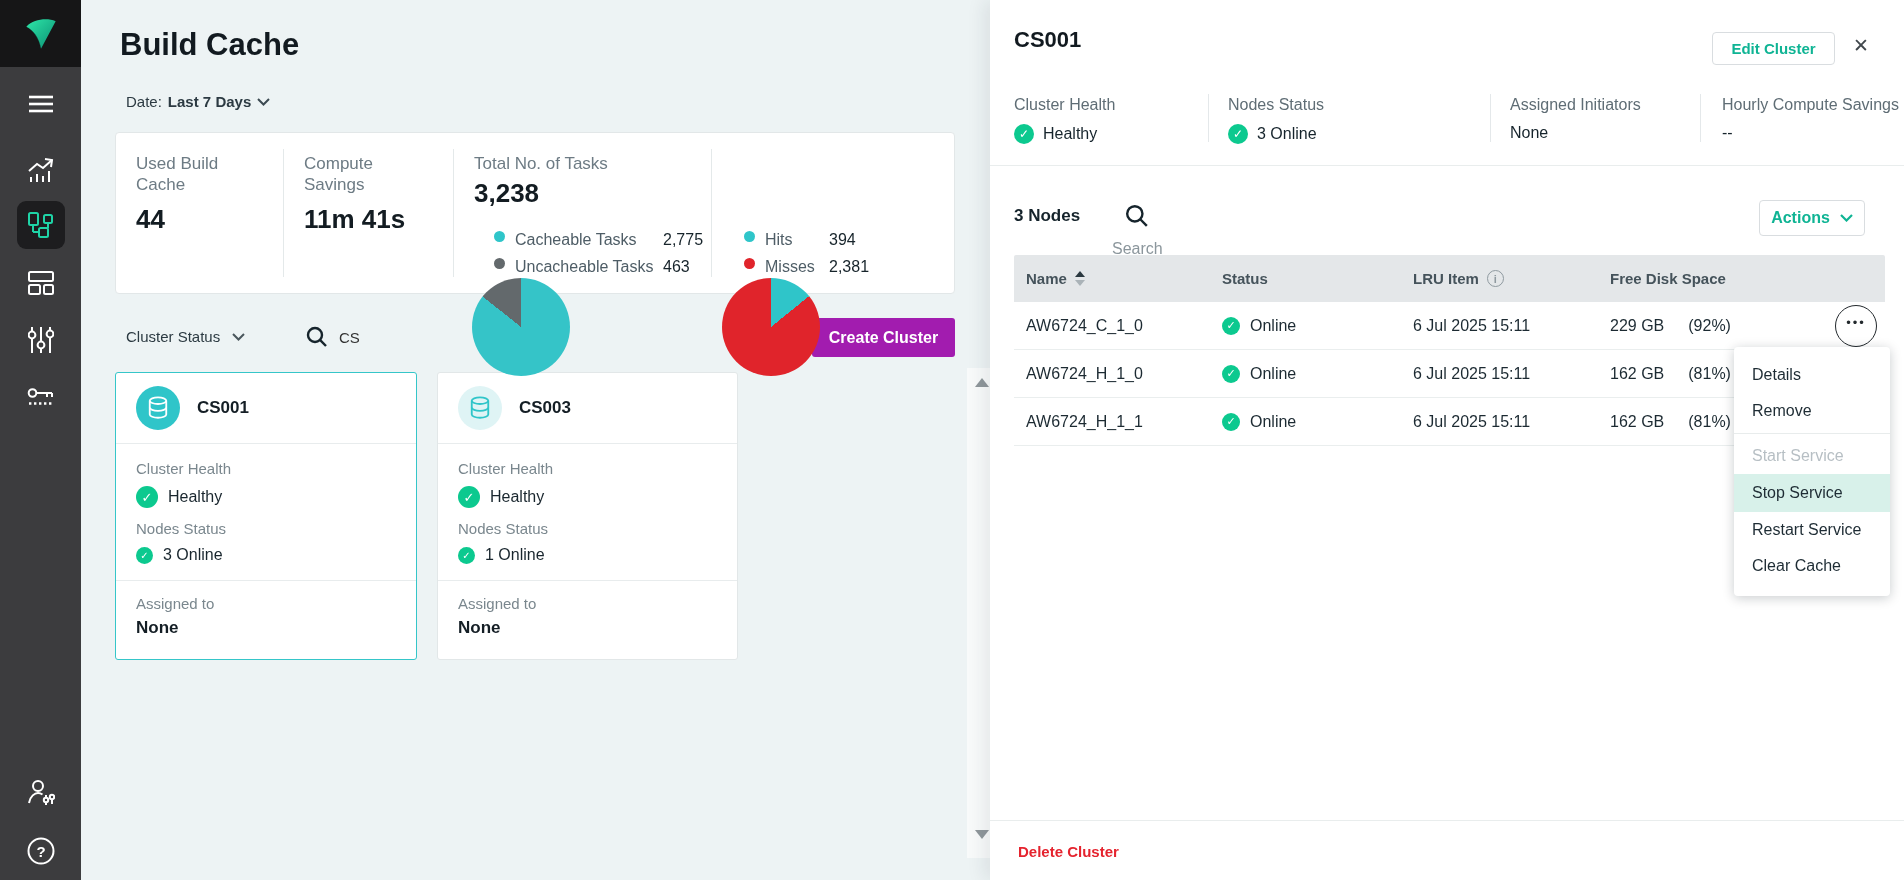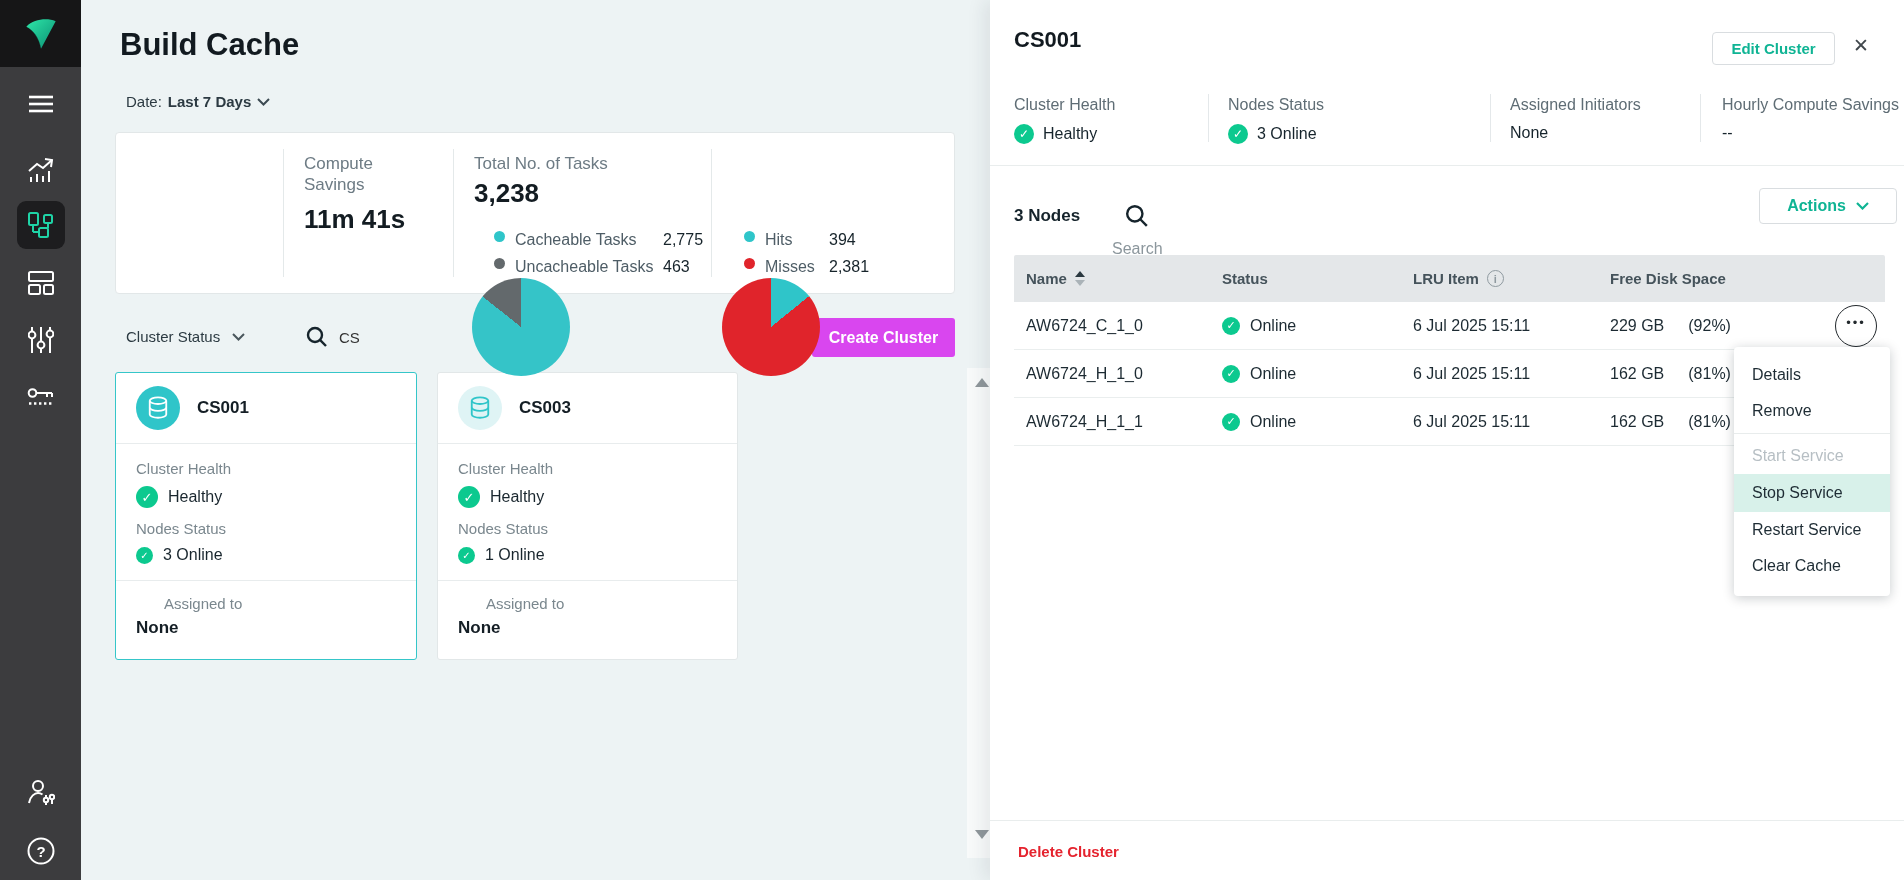--- a/index.html
+++ b/index.html
@@ -30,21 +30,21 @@
   .legend .lg-label{display:inline-block;}
   .legend .lg-value{color:#17242b;}
 
   .pie{position:absolute;width:98px;height:98px;border-radius:50%;z-index:5;}
   .pie-tasks{left:472px;top:278px;background:conic-gradient(#35c4c8 0deg 308.5deg,#63696c 308.5deg 360deg);}
   .pie-hits{left:722px;top:278px;background:conic-gradient(#2fc5c9 0deg 51deg,#e0242b 51deg 360deg);}
 
   .filter-row-label{position:absolute;left:126px;top:328px;font-size:15px;color:#2c3a42;display:flex;align-items:center;gap:12px;cursor:pointer;}
   .mini-search{position:absolute;left:306px;top:326px;display:flex;align-items:center;gap:11px;font-size:15px;color:#333;cursor:text;}
 
-  .create-btn{position:absolute;left:812px;top:318px;width:143px;height:39px;background:#d946ef;
+  .create-btn{position:absolute;left:812px;top:318px;width:143px;height:39px;background:#a21caf;
     border-radius:3px;color:#fff;font-size:16px;font-weight:700;display:flex;align-items:center;justify-content:center;cursor:pointer;}
 
   
   .scroll-strip{position:absolute;left:967px;top:368px;width:30px;height:490px;background:#f8fafa;}
   .tri{position:absolute;left:8px;width:0;height:0;border-left:7px solid transparent;border-right:7px solid transparent;cursor:pointer;}
   .tri-up{top:10px;border-bottom:9px solid #8f979b;}
   .tri-down{top:462px;border-top:9px solid #8f979b;}
 
   
   .cluster-card{position:absolute;top:372px;height:288px;background:#fff;border:1px solid #e2e7e8;border-radius:3px;cursor:pointer;}
@@ -56,41 +56,41 @@
   .cc-name{font-size:17px;font-weight:700;color:#141e25;}
   .cc-body{padding:16px 20px 0 20px;}
   .cc-label{font-size:15px;color:#7a878e;margin-top:12px;}
   .badge{display:flex;align-items:center;gap:10px;margin-top:9px;font-size:16px;color:#19262e;}
   .check-circle{border-radius:50%;background:#0cc98f;color:#fff;display:inline-flex;align-items:center;justify-content:center;flex:0 0 auto;}
   .cz22{width:22px;height:22px;font-size:13px;}
   .cz20{width:20px;height:20px;font-size:12px;}
   .cz18{width:18px;height:18px;font-size:11px;}
   .cz17{width:17px;height:17px;font-size:10px;}
   .cc-div{height:1px;background:#e8eced;margin:16px -20px 0 -20px;}
-  .cc-assigned-label{font-size:15px;color:#7a878e;margin-top:14px;margin-left:28px;}
+  .cc-assigned-label{font-size:15px;color:#7a878e;margin-top:14px;}
   .cc-assigned-value{font-size:17px;font-weight:700;color:#141e25;margin-top:6px;}
 
   
   .panel{position:absolute;left:990px;top:0;width:914px;height:880px;background:#fff;
     box-shadow:-7px 0 16px rgba(20,40,45,.08);}
   .panel-title{position:absolute;left:24px;top:27px;font-size:22px;font-weight:700;color:#121a20;}
   .edit-btn{position:absolute;left:722px;top:32px;width:123px;height:33px;border:1px solid #d9dde0;border-radius:4px;
     background:#fff;color:#0fb494;font-size:15px;font-weight:700;display:flex;align-items:center;justify-content:center;cursor:pointer;}
   .close-x{position:absolute;left:863px;top:36px;font-size:19px;color:#40474c;cursor:pointer;line-height:1;}
 
   .sum-col{position:absolute;top:96px;}
   .sum-label{font-size:16px;color:#5f6d75;}
   .sum-value{font-size:16px;color:#16242c;margin-top:10px;display:flex;align-items:center;gap:9px;}
   .sum-div{position:absolute;top:94px;height:48px;width:1px;background:#e4e8ea;}
   .panel-hr{position:absolute;left:0;width:914px;height:1px;background:#e9eded;}
 
   .nodes-count{position:absolute;left:24px;top:206px;font-size:17px;font-weight:700;color:#15232b;}
   .panel-search{position:absolute;left:122px;top:204px;display:flex;align-items:center;gap:12px;cursor:text;flex-direction:column;}
   .panel-search span{font-size:16px;color:#8b969c;}
-  .actions-btn{position:absolute;left:769px;top:188px;width:138px;height:36px;border:1px solid #d9dde0;border-radius:4px;
+  .actions-btn{position:absolute;left:769px;top:200px;width:106px;height:36px;border:1px solid #d9dde0;border-radius:4px;
     background:#fff;color:#0fb494;font-size:16px;font-weight:700;display:flex;align-items:center;justify-content:center;gap:10px;cursor:pointer;}
 
   .node-table{position:absolute;left:24px;top:255px;width:871px;}
   .t-grid{display:grid;grid-template-columns:196px 191px 197px 190px 1fr;align-items:center;}
   .t-head{height:47px;background:#e4e7e9;border-radius:2px 2px 0 0;font-size:15px;font-weight:700;color:#45535b;}
   .t-head>div{padding-left:12px;display:flex;align-items:center;gap:8px;}
   .t-row{height:48px;border-bottom:1px solid #eaeeee;font-size:16px;color:#1c2a32;background:#fff;}
   .t-row>div{padding-left:12px;display:flex;align-items:center;gap:10px;}
   .disk-pct{margin-left:14px;}
   .sort{display:inline-flex;flex-direction:column;gap:3px;}
@@ -230,20 +230,24 @@
 
   <div class="date-row">
     <span>Date:</span>
     <b>Last 7 Days</b>
     <svg width="13" height="8" viewBox="0 0 13 8">
       <polyline points="1,1 6.5,6.5 12,1" fill="none" stroke="#3c4a52" stroke-width="2"></polyline>
       </svg>
   </div>
 
   <div class="stats-card">
+    <div class="stat-col" style="left:20px;width:135px">
+      <div class="stat-label">Used Build Cache</div>
+      <div class="stat-value">44</div>
+    </div>
     <div class="v-div" style="left:167px"></div>
 
     <div class="stat-col" style="left:188px;width:120px">
       <div class="stat-label">Compute Savings</div>
       <div class="stat-value">11m 41s</div>
     </div>
     <div class="v-div" style="left:337px"></div>
 
     <div class="stat-col" style="left:358px;width:230px">
       <div class="stat-label">Total No. of Tasks</div>

